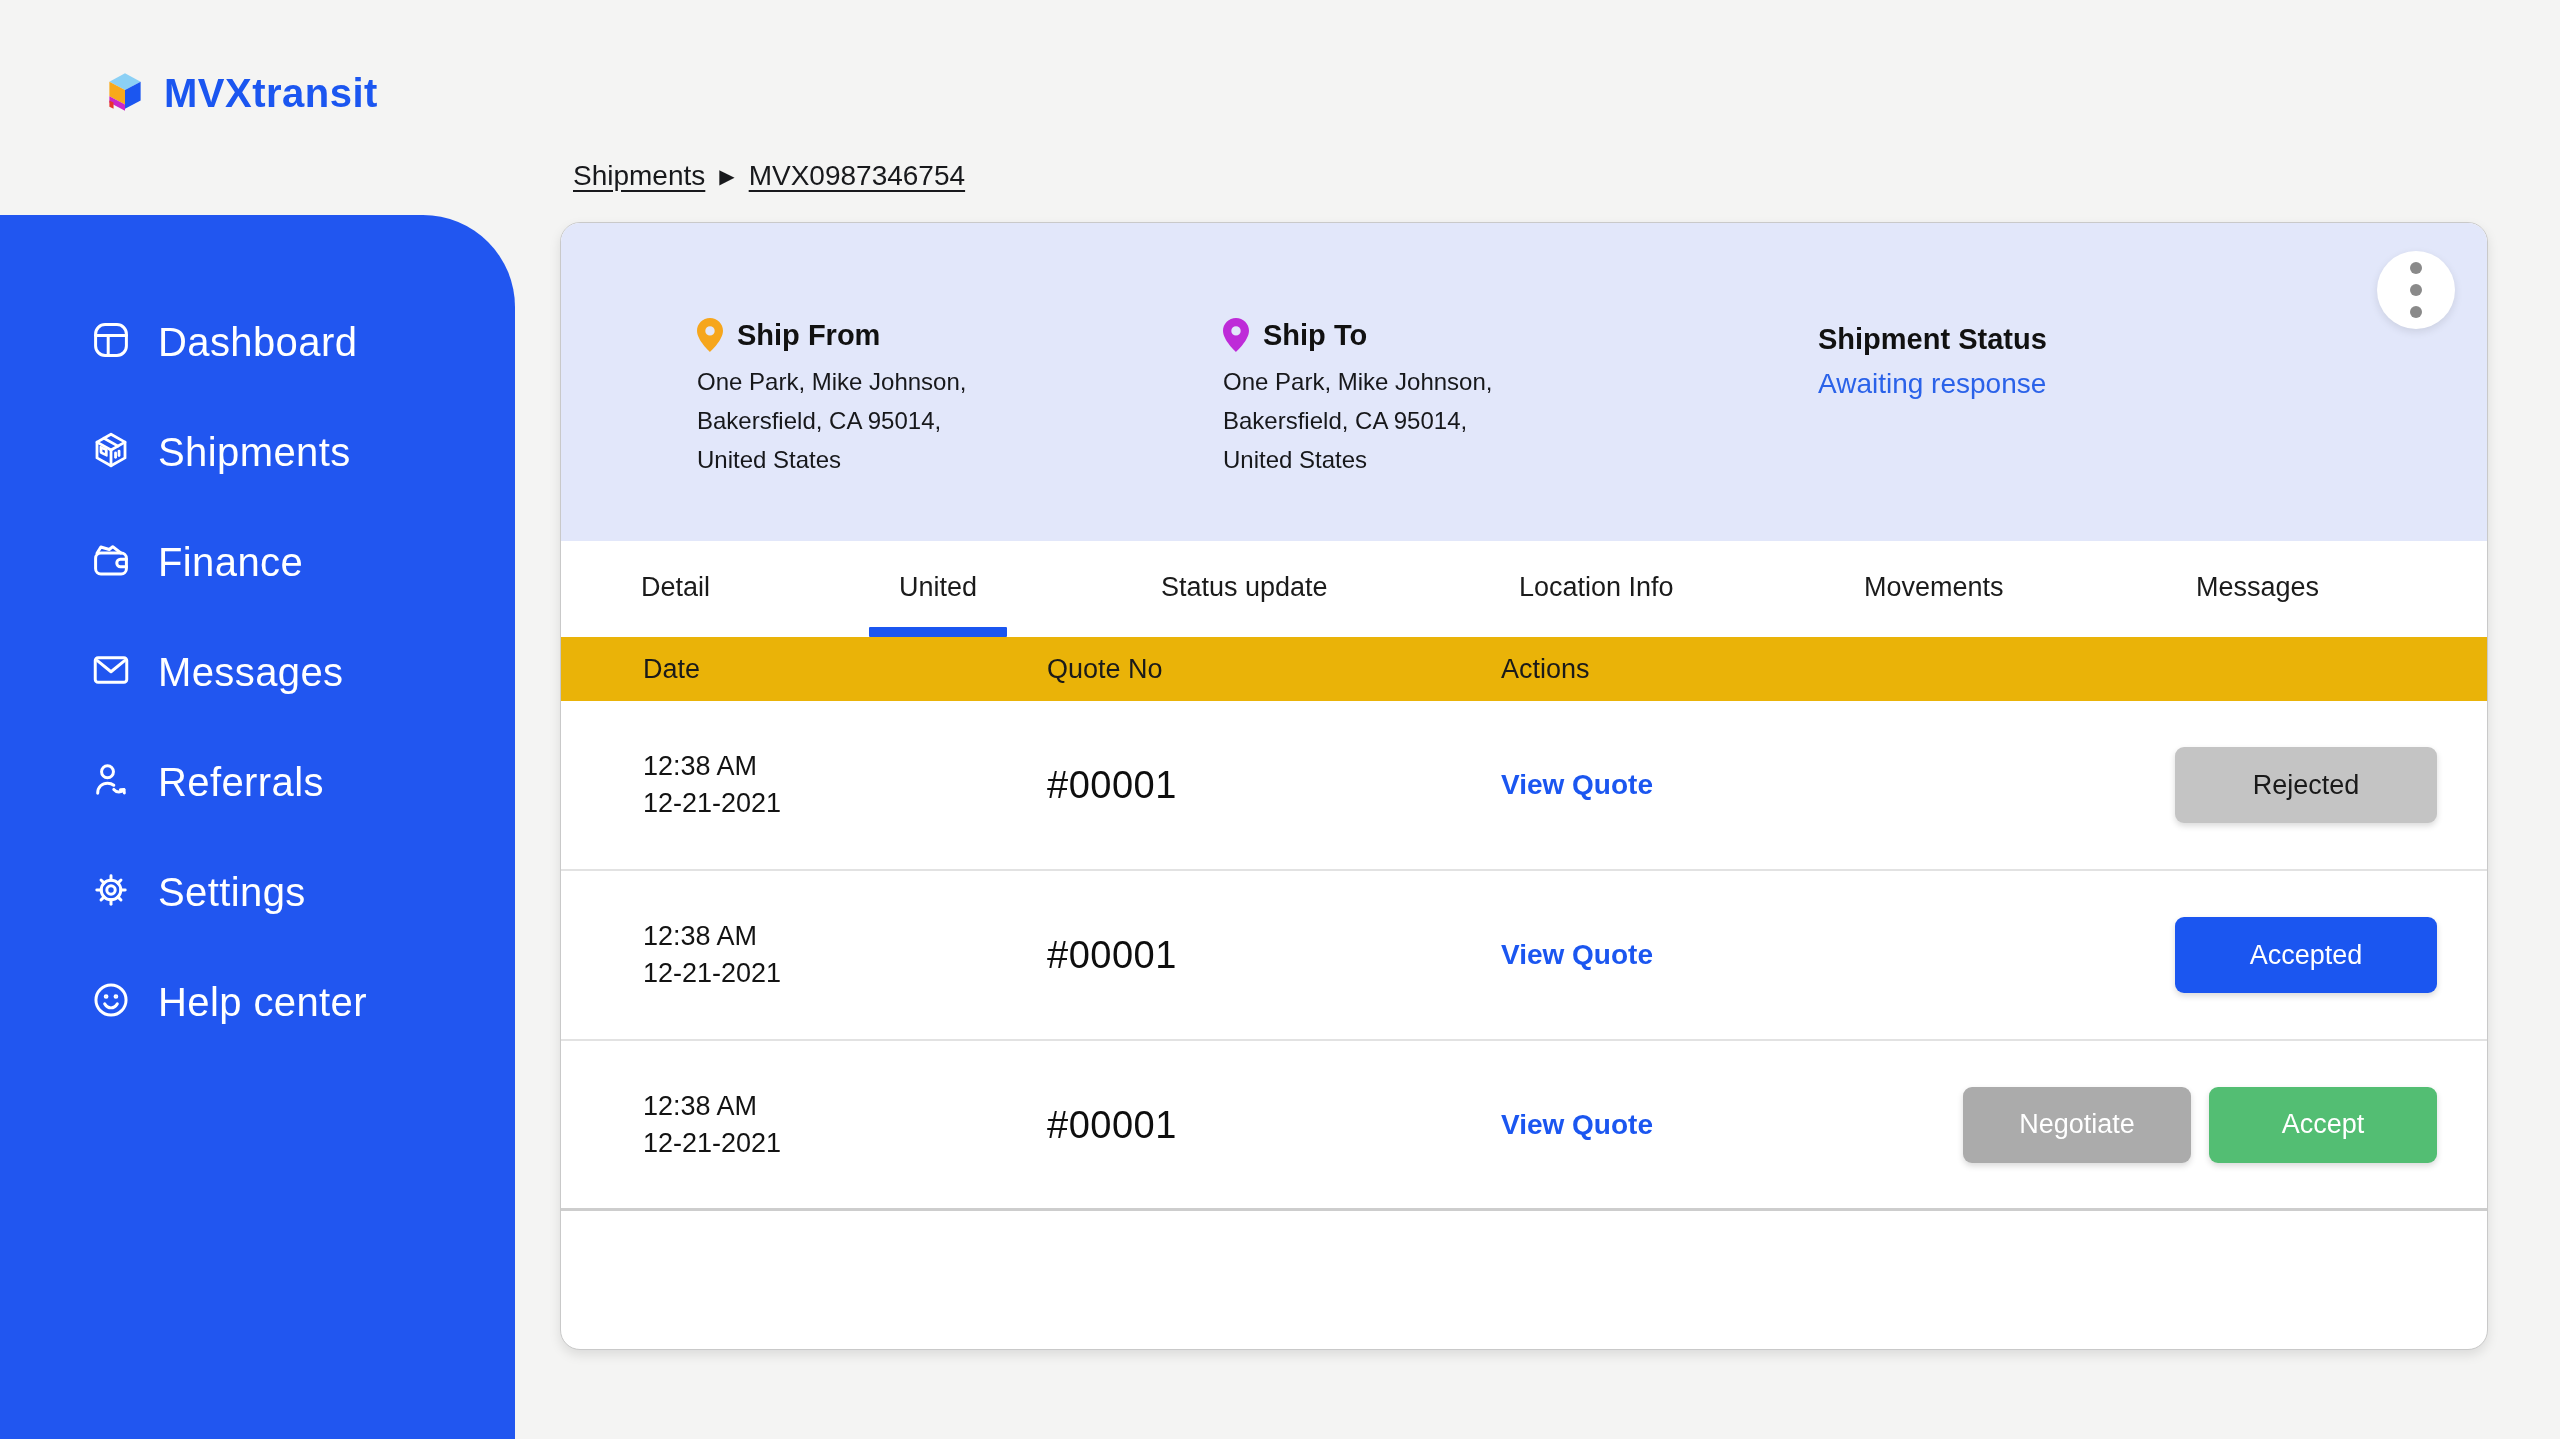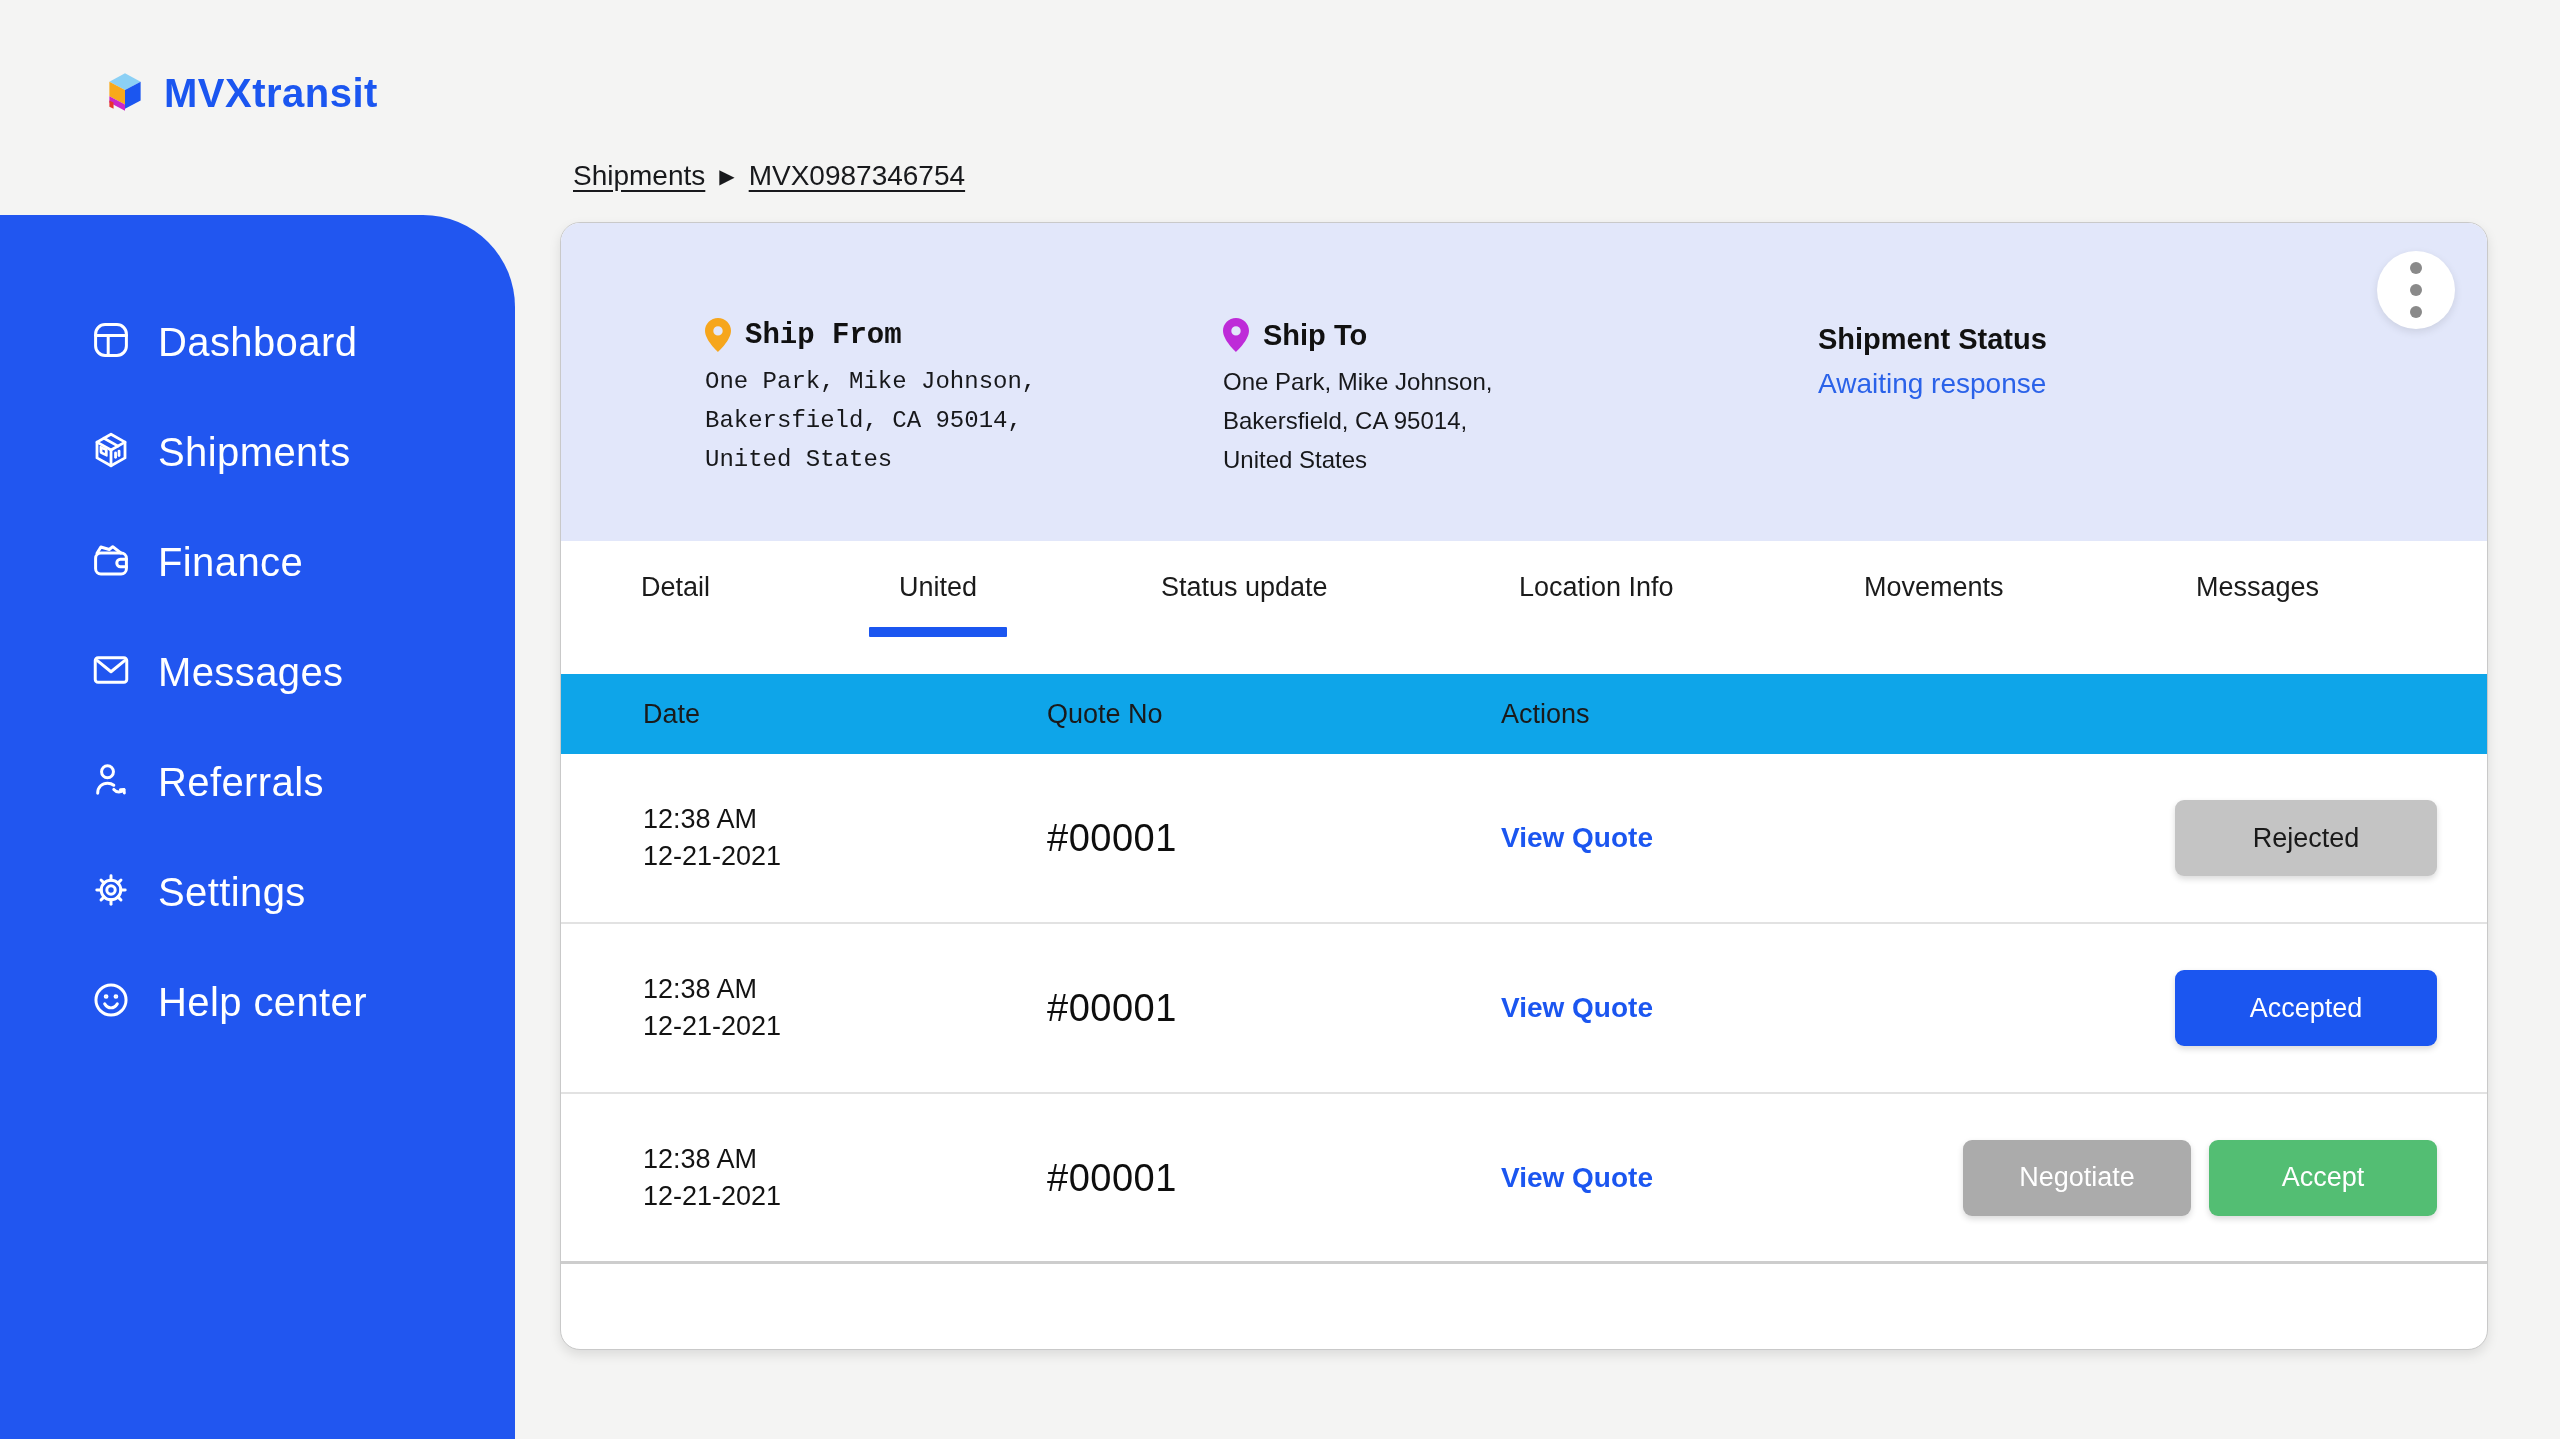--- a/index.html
+++ b/index.html
@@ -32,42 +32,42 @@
   
   .card {
     position:absolute; left:560px; top:222px; width:1928px; height:1128px;
     background:#FFFFFF; border:1px solid #C9C9C9; border-radius:20px;
     box-shadow:0 5px 12px rgba(0,0,0,.10); overflow:hidden;
   }
 
   
   .card-header { position:relative; height:318px; background:#E2E7FA; }
   .hdr-col { position:absolute; top:95px; }
-  .hdr-col.from { left:144px;font-family:Liberation Mono, monospace; }
+  .hdr-col.from { left:136px; }
   .hdr-col.to   { left:662px; }
   .hdr-col.status { left:1257px; top:100px; }
   .hdr-label-row { display:flex; align-items:center; gap:14px; margin-bottom:10px; }
   .hdr-label { font-size:29px; font-weight:700; color:#111; }
   .addr-line { font-size:24px; line-height:39px; color:#17181B; }
   .status-value { font-size:28px; color:#2A62E9; margin-top:12px; }
   .pin { width:26px; height:34px; }
   .kebab-btn {
     position:absolute; right:32px; top:28px; width:78px; height:78px; border-radius:50%;
     background:#FFFFFF; box-shadow:0 3px 8px rgba(0,0,0,.10);
     display:flex; flex-direction:column; align-items:center; justify-content:center; gap:10px; cursor:pointer;
   }
   .kebab-dot { width:12px; height:12px; border-radius:50%; background:#8A8A8A; }
 
   
   .tabs { position:relative; height:96px; background:#FFFFFF; }
   .tab { position:absolute; top:0; height:96px; line-height:92px; font-size:27px; color:#1B1B1B; cursor:pointer; white-space:nowrap; }
   .tab-underline { position:absolute; left:308px; bottom:0; width:138px; height:10px; background:#1B56F0; border-radius:1px; }
 
   
-  .thead { position:relative; height:80px; background:#0ea5e9;margin-top:37px; }
+  .thead { position:relative; height:64px; background:#eab308; }
   .th { position:absolute; top:50%; transform:translateY(-50%); font-size:27px; color:#1A1A1A; }
   .th.c1, .cell.c1 { left:82px; }
   .th.c2, .cell.c2 { left:486px; }
   .th.c3, .cell.c3 { left:940px; }
 
   .qrow { position:relative; height:170px; background:#FFFFFF; border-bottom:2px solid #E2E2E2; }
   .qrow.last { border-bottom:3px solid #CDCDCD; }
   .cell { position:absolute; top:50%; transform:translateY(-50%); }
   .date-time { font-size:27px; line-height:37px; color:#131313; }
   .quote-no { font-size:38px; color:#0E0E0E; letter-spacing:.5px; }

